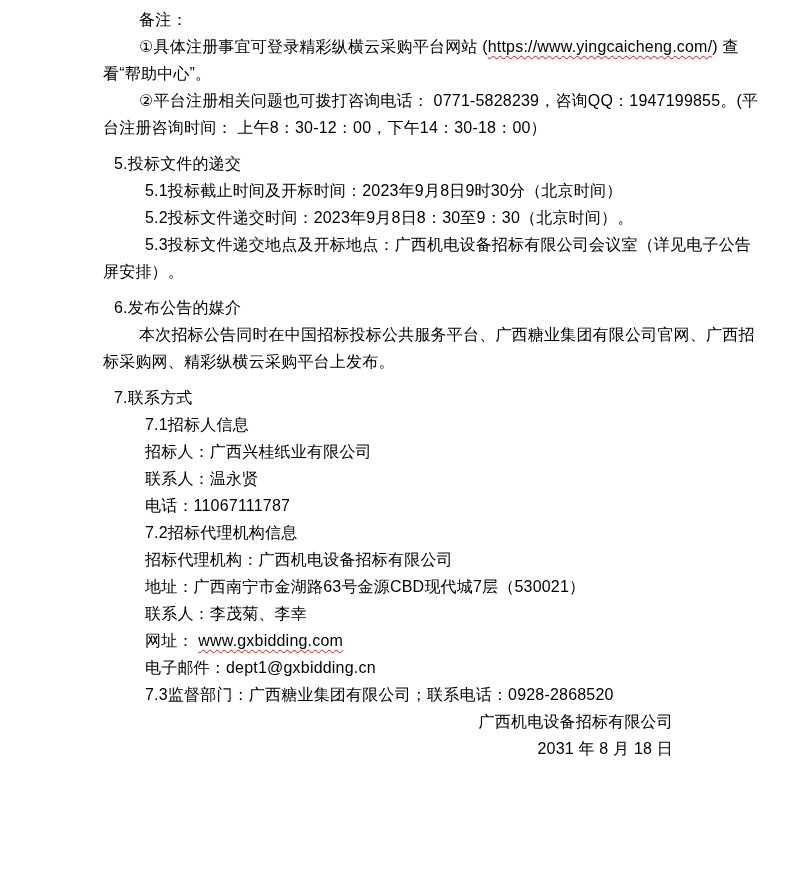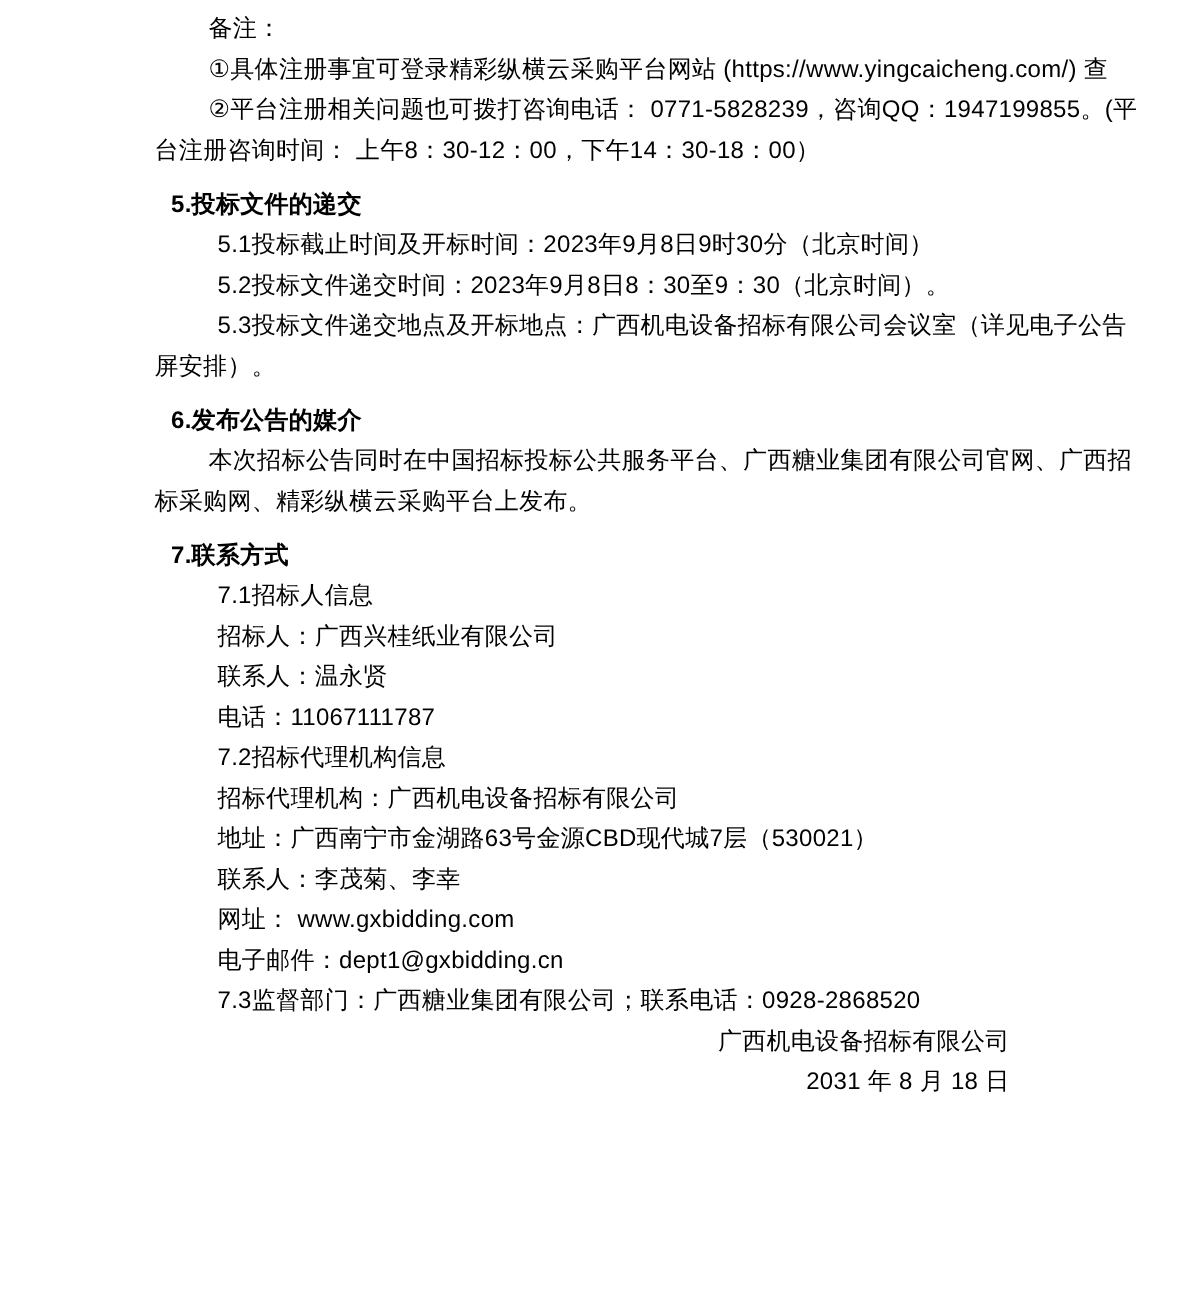--- a/index.html
+++ b/index.html
@@ -26,37 +26,39 @@
     line-height: 27px;
     white-space: nowrap;
     letter-spacing: 0.2px;
   }
   .line.para   { padding-left: 36px; }   
   .line.none   { padding-left: 0; }      
   .line.h      { padding-left: 11px; }   
   .line.sub    { padding-left: 42px; }   
   .line.right  { text-align: right; padding-right: 12px; }
   .line.heading {
-    font-weight: bold;
+    font-weight: normal;
     margin-top: 9px;
   }
   .spell {
+    text-decoration: underline;
     text-decoration-style: wavy;
     text-decoration-color: #ff0000;
     text-decoration-thickness: 1px;
     text-underline-offset: 3px;
   }
 </style>
 </head>
 <body>
 
 <div class="page">
   <div class="doc-body">
       <div class="line para"><span>备注：</span></div>
       <div class="line para"><span>①具体注册事宜可登录精彩纵横云采购平台网站 (</span><span class="spell">https://www.yingcaicheng.com/</span><span>) 查</span></div>
+      <div class="line none"><span>看“帮助中心”。</span></div>
       <div class="line para"><span>②平台注册相关问题也可拨打咨询电话： 0771-5828239，咨询QQ：1947199855。(平</span></div>
       <div class="line none"><span>台注册咨询时间： 上午8：30-12：00，下午14：30-18：00）</span></div>
       <div class="line h heading"><span>5.投标文件的递交</span></div>
       <div class="line sub"><span>5.1投标截止时间及开标时间：2023年9月8日9时30分（北京时间）</span></div>
       <div class="line sub"><span>5.2投标文件递交时间：2023年9月8日8：30至9：30（北京时间）。</span></div>
       <div class="line sub"><span>5.3投标文件递交地点及开标地点：广西机电设备招标有限公司会议室（详见电子公告</span></div>
       <div class="line none"><span>屏安排）。</span></div>
       <div class="line h heading"><span>6.发布公告的媒介</span></div>
       <div class="line para"><span>本次招标公告同时在中国招标投标公共服务平台、广西糖业集团有限公司官网、广西招</span></div>
       <div class="line none"><span>标采购网、精彩纵横云采购平台上发布。</span></div>

